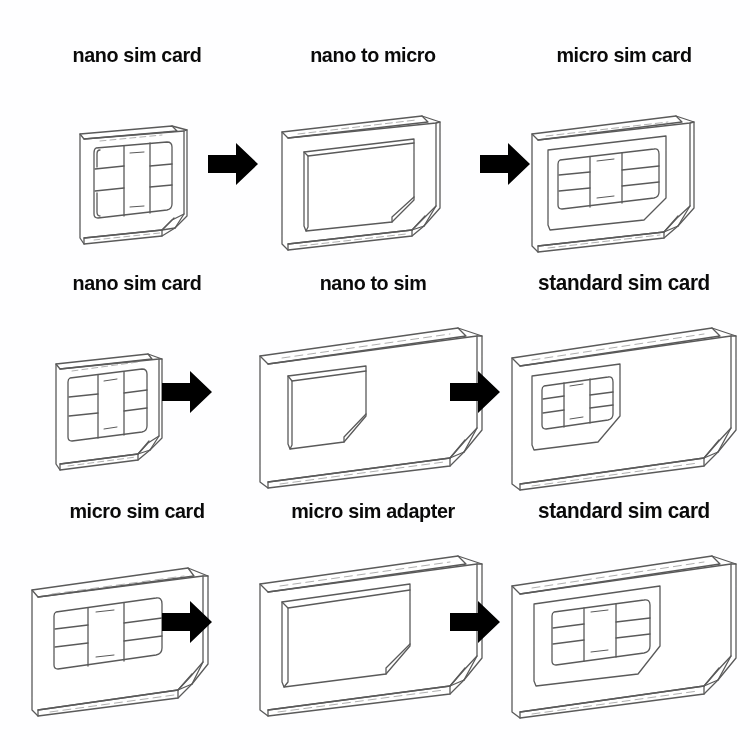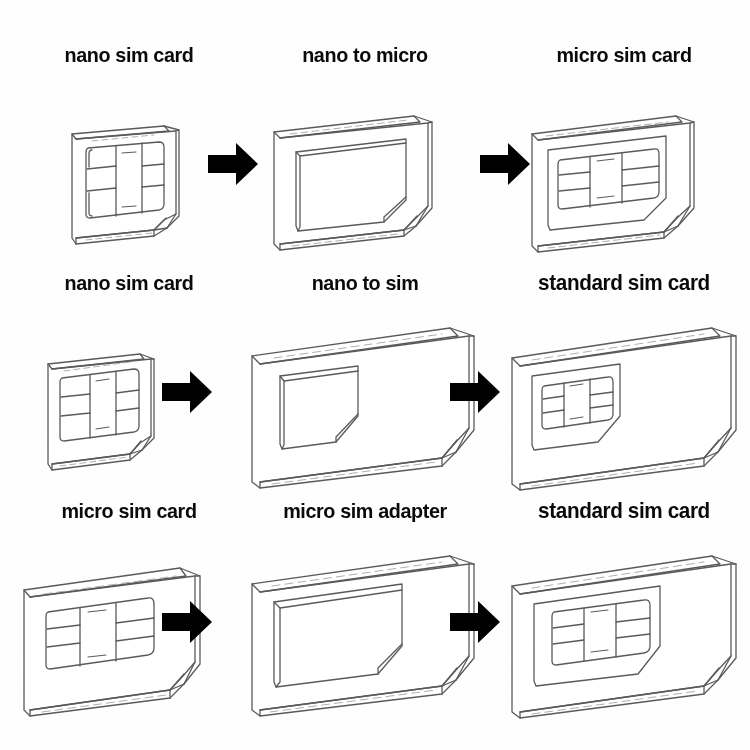--- a/index.html
+++ b/index.html
@@ -34,22 +34,22 @@
   .row-0 { top: 42px; }
   .row-1 { top: 270px; }
   .row-2 { top: 498px; }
 
   
   .cell {
     position: absolute;
     top: 0;
     height: 230px;
   }
-  .cell-0 { left: 4px;   width: 250px; }
-  .cell-1 { left: 236px; width: 258px; }
+  .cell-0 { left: 12px;   width: 250px; }
+  .cell-1 { left: 244px; width: 258px; }
   .cell-2 { left: 498px; width: 252px; }
 
   
   .label {
     position: absolute;
     top: 0;
     left: 0;
     width: 100%;
     text-align: center;
     font-family: "Liberation Sans", sans-serif;

